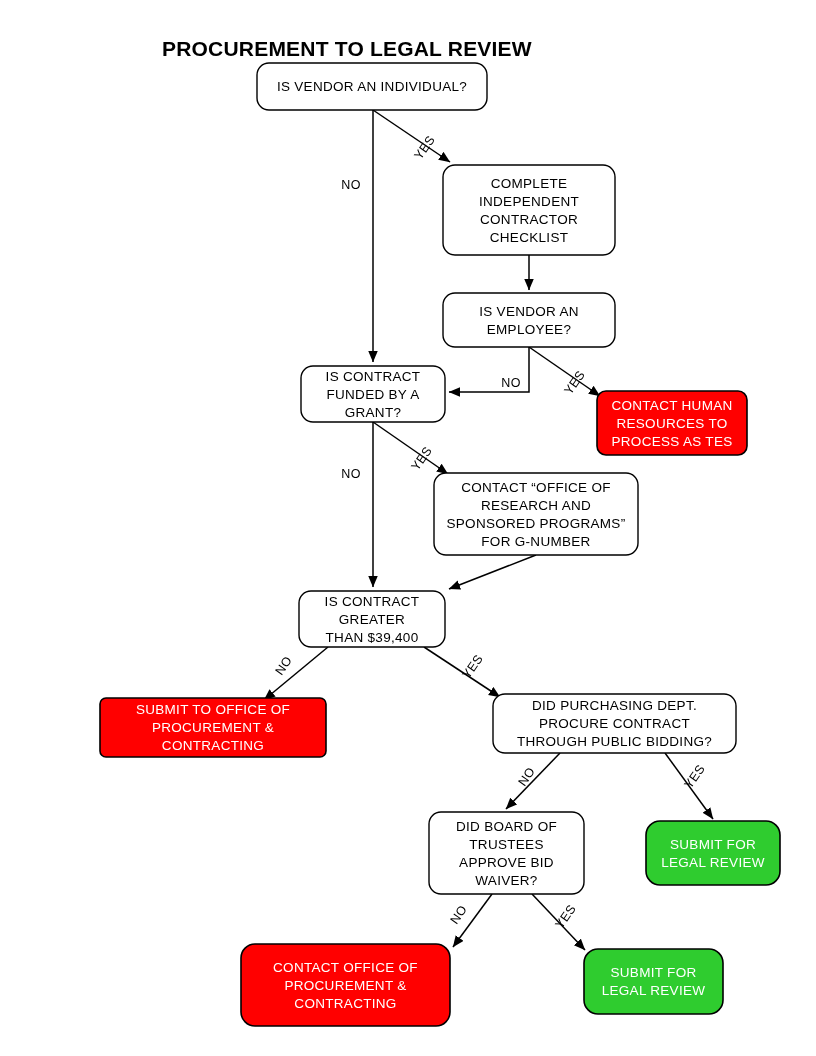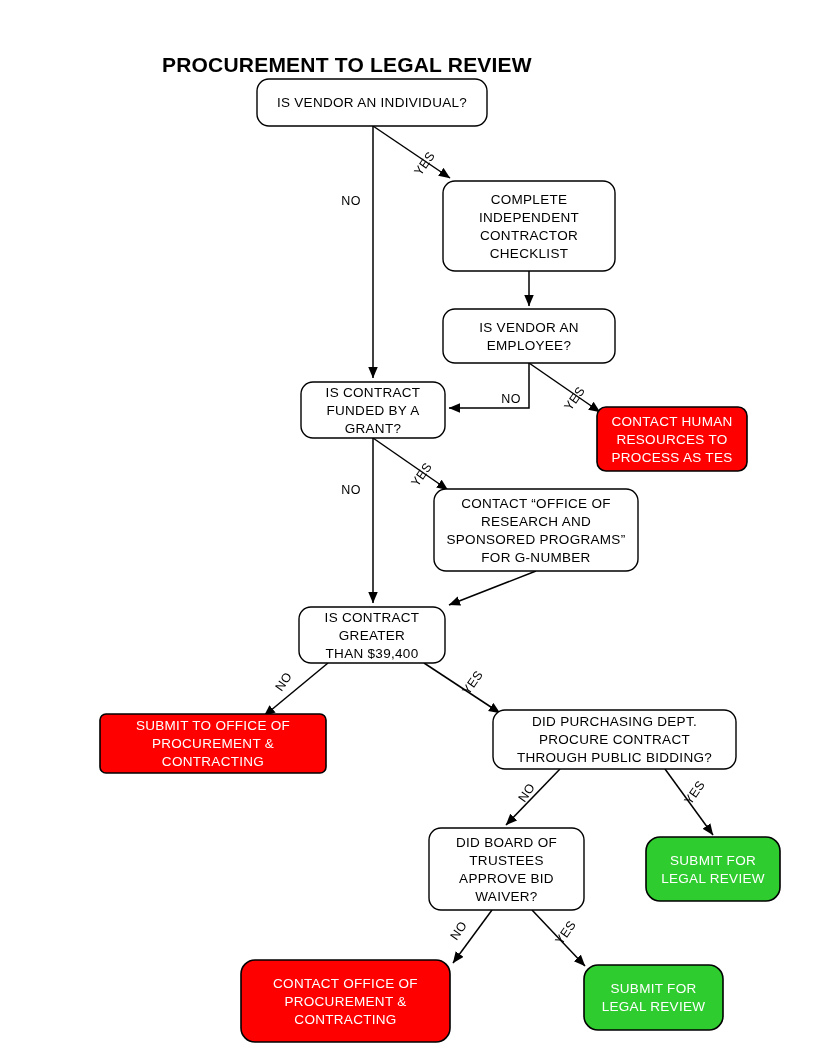--- a/index.html
+++ b/index.html
@@ -13,21 +13,20 @@
     font-family: "Liberation Sans", sans-serif;
     overflow: hidden;
     position: relative;
   }
   #flowchart-root {
     position: absolute;
     left: 0;
     top: 0;
     width: 816px;
     height: 812px;
-    margin-top: 16px;
   }
   .chart-title {
     font-family: "Liberation Sans", sans-serif;
     font-size: 21px;
     font-weight: bold;
     fill: #000000;
     letter-spacing: 0.2px;
   }
   .node-shape-decision {
     fill: #ffffff;

